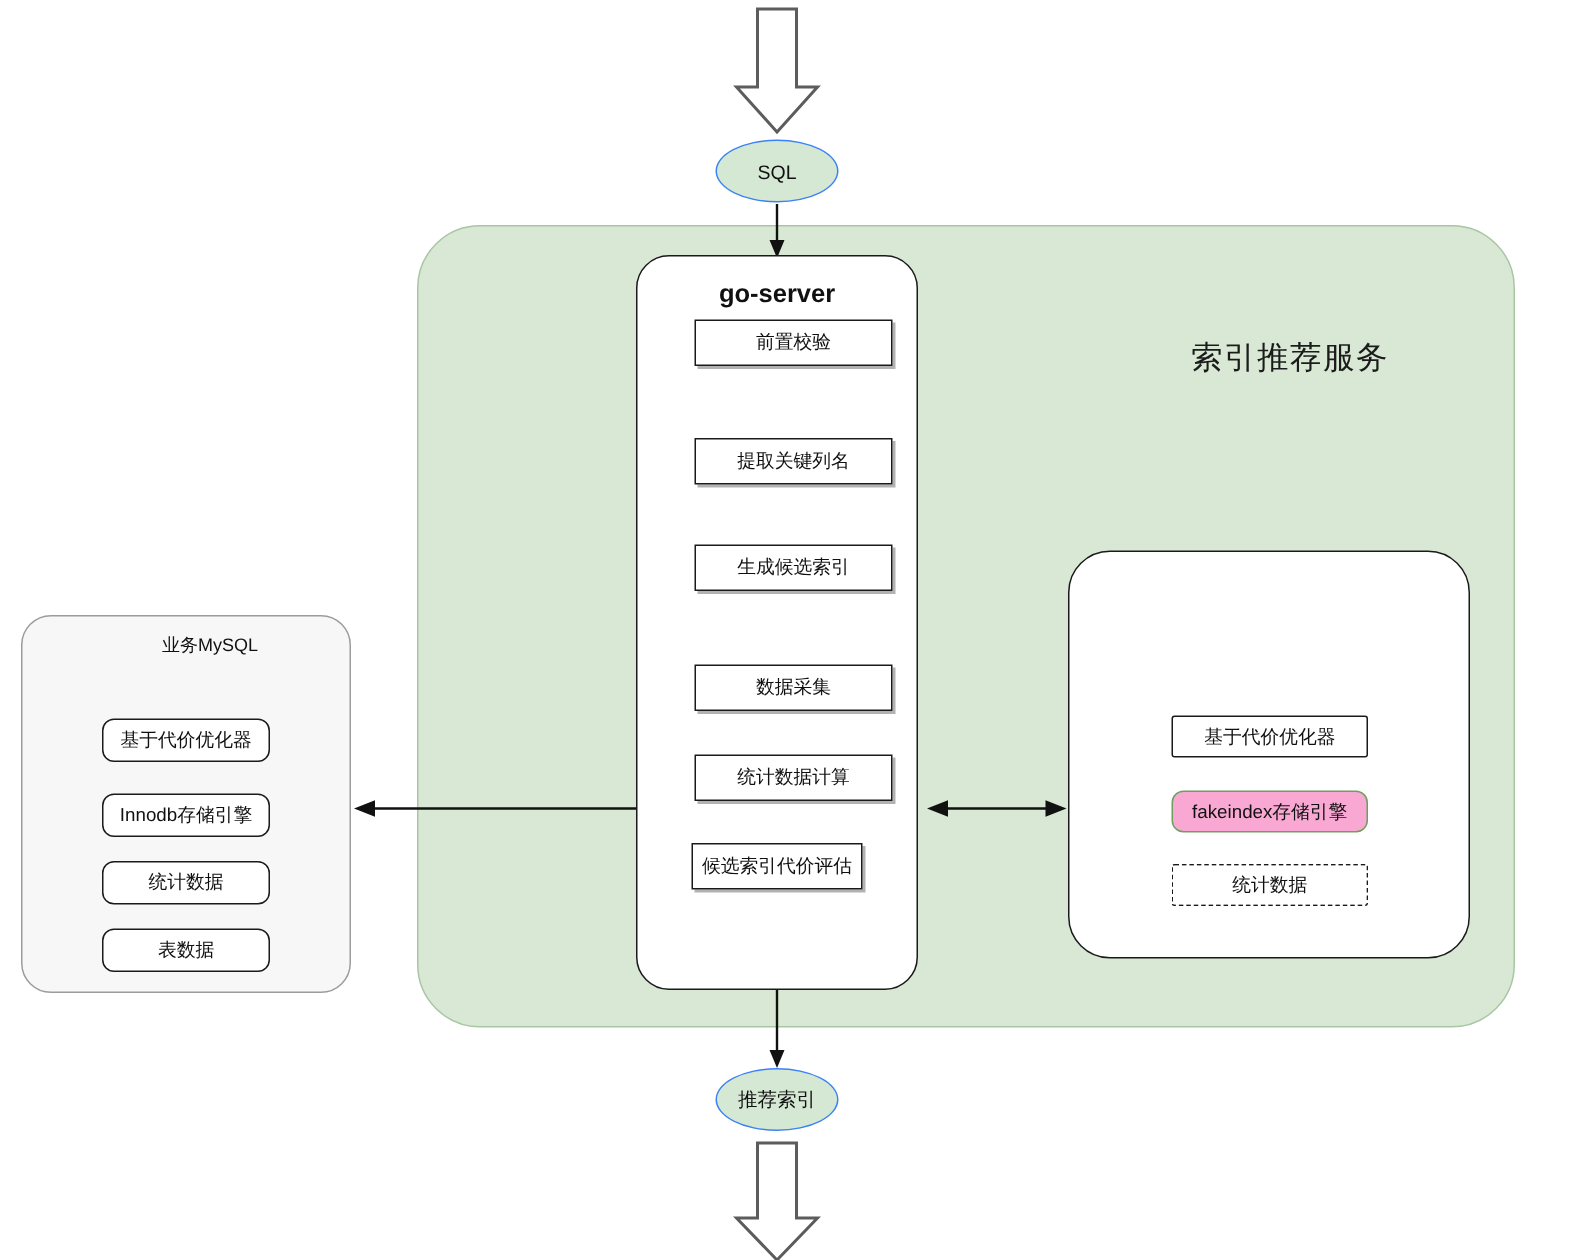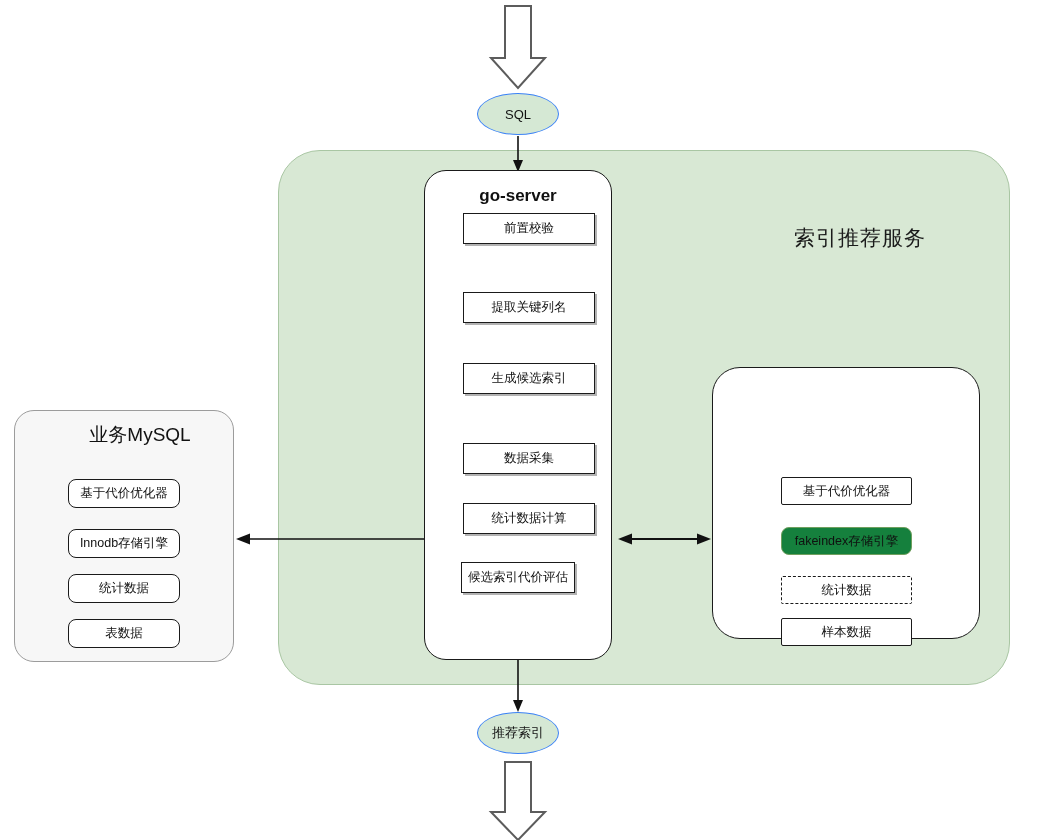--- a/index.html
+++ b/index.html
@@ -96,21 +96,21 @@
     left: 14px; top: 410px;
     width: 220px; height: 252px;
     background: #f7f7f7;
     border: 1px solid #9c9c9c;
     border-radius: 20px;
   }
   .biz-title {
     left: 14px; top: 422px;
     width: 252px;
     text-align: center;
-    font-size: 19px;
+    font-size: 12px;
     color: #111;
   }
   .mysql-panel {
     left: 712px; top: 367px;
     width: 268px; height: 272px;
     background: #ffffff;
     border: 1.4px solid #1a1a1a;
     border-radius: 28px;
   }
   .mysql-title {
@@ -133,21 +133,21 @@
     border-radius: 8px;
     white-space: nowrap;
     margin-top: 16px;
   }
   .item.sq  { border-radius: 2px; }
   .item.dashed {
     border-style: dashed;
     border-radius: 2px;
     border-width: 1.4px;
   }
-  .item.green { background: #15803d; border-color: #6f9f5e; }
+  .item.green { background: #f9a8d4; border-color: #6f9f5e; }
 
   .biz-item { left: 68px; width: 112px; height: 29px; }
   .biz-i0 { top: 463px; }
   .biz-i1 { top: 513px; }
   .biz-i2 { top: 558px; }
   .biz-i3 { top: 603px; }
 
   .my-item { left: 781px; width: 131px; height: 28px; }
   .my-i0 { top: 461px; }
   .my-i1 { top: 511px; }
@@ -227,19 +227,18 @@
   <div class="abs biz-title">业务MySQL</div>
   <div class="abs item biz-item biz-i0">基于代价优化器</div>
   <div class="abs item biz-item biz-i1">Innodb存储引擎</div>
   <div class="abs item biz-item biz-i2">统计数据</div>
   <div class="abs item biz-item biz-i3">表数据</div>
 
   <div class="abs mysql-panel"></div>
   <div class="abs item my-item my-i0 sq">基于代价优化器</div>
   <div class="abs item my-item my-i1 green">fakeindex存储引擎</div>
   <div class="abs item my-item my-i2 dashed">统计数据</div>
-  <div class="abs item my-item my-i3 sq">样本数据</div>
 
   <div class="abs ellipse ellipse-out">
     <span>推荐索引</span>
   </div>
 
 </div>
 
 </body></html>

